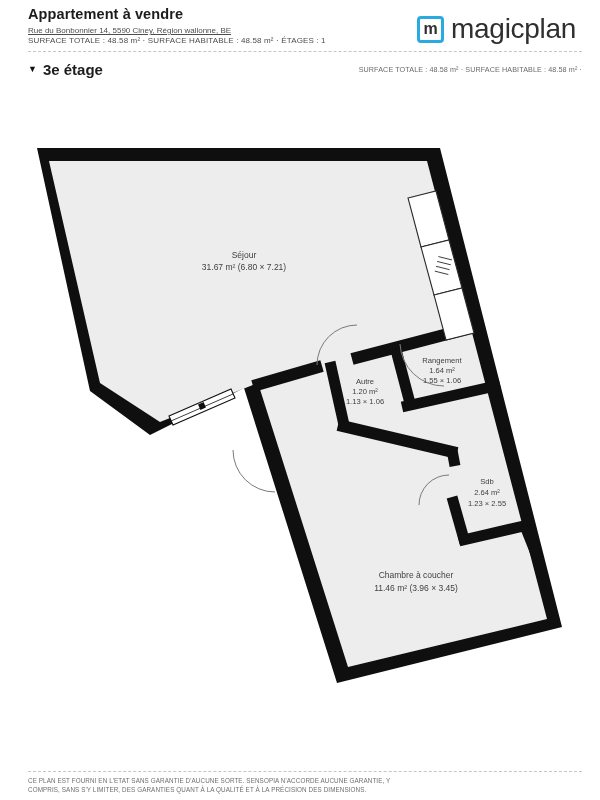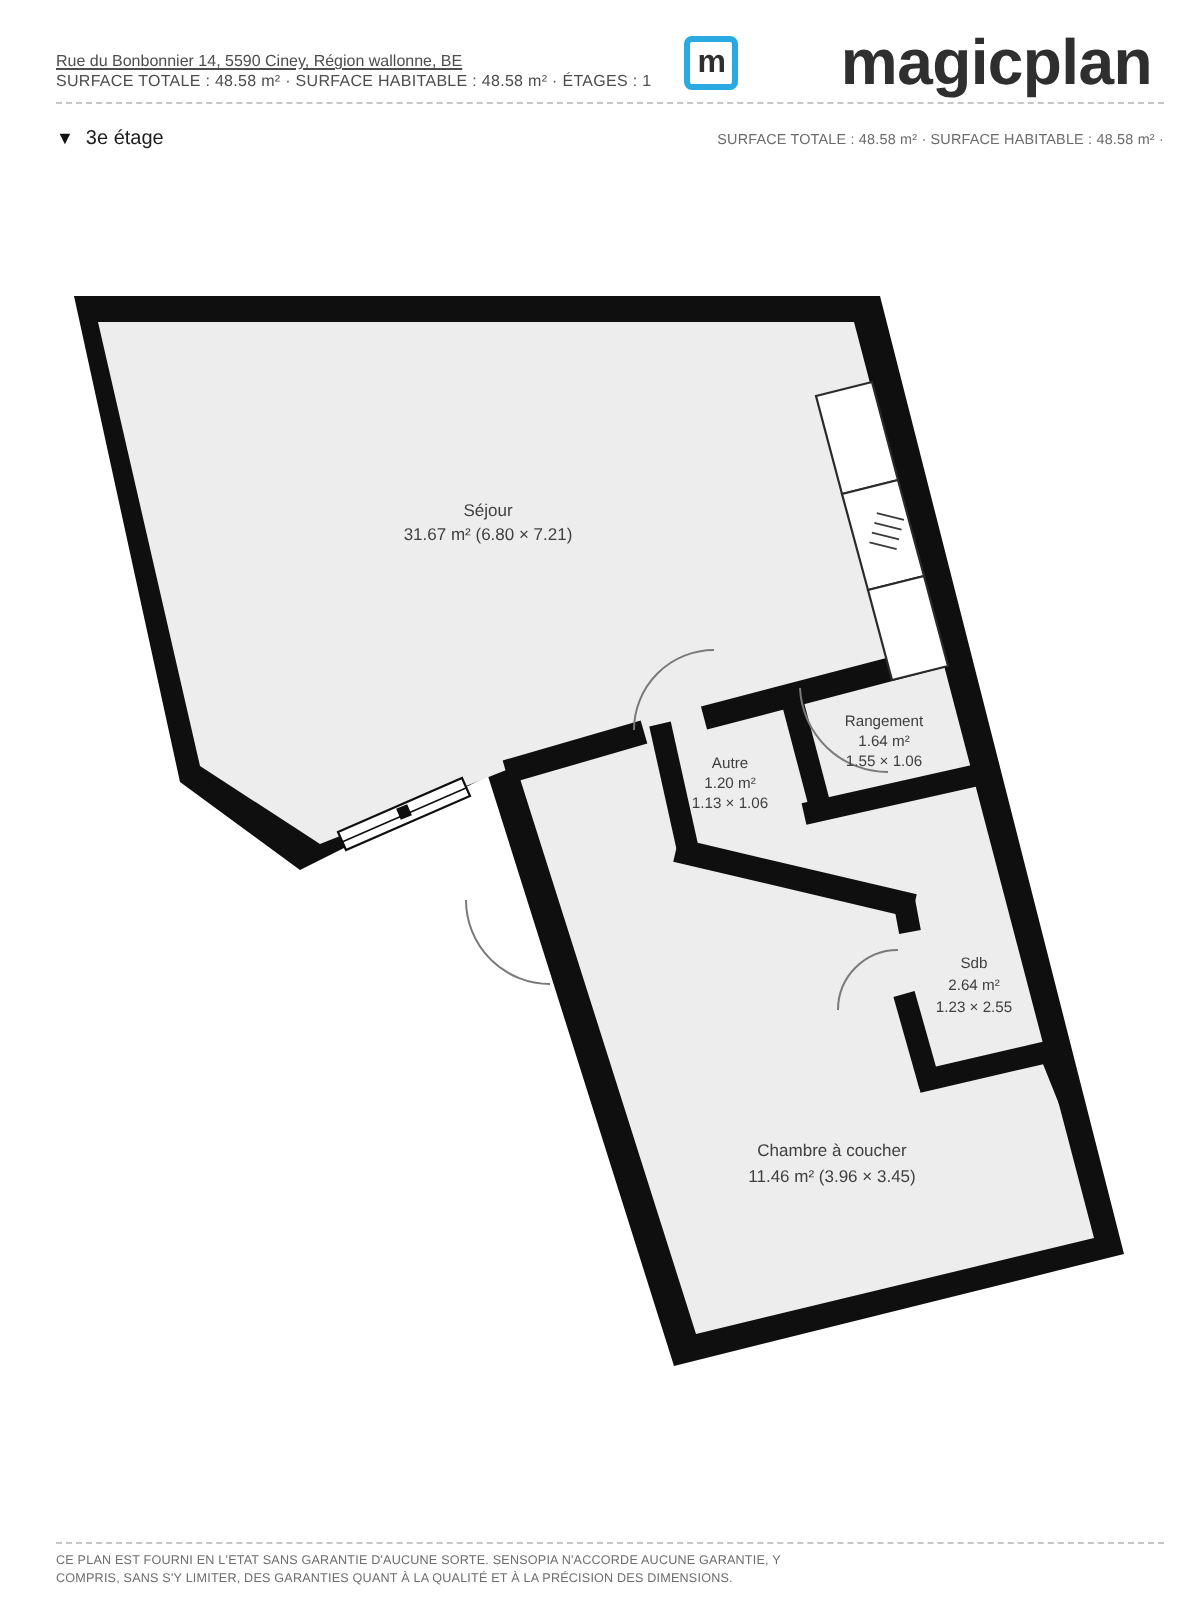--- a/index.html
+++ b/index.html
@@ -25,33 +25,33 @@
     position:absolute; top:13px; right:24px;
     display:flex; align-items:center; gap:7px;
   }
   .logo-box {
     width:27px; height:27px; border:3.5px solid #29abe2; border-radius:4px;
     display:flex; align-items:center; justify-content:center;
     font-size:16px; font-weight:bold; color:#2f2f2f; background:#fff;
     line-height:1;
   }
   .logo-word {
-    font-size:32px; font-weight:bold; color:#2f2f2f; letter-spacing:-.3px;margin-left:44px;
+    font-size:28px; font-weight:normal; color:#2f2f2f; letter-spacing:-.3px;
   }
   .rule { position:absolute; left:28px; right:18px; border-top:1.5px dashed #c6c6c6; }
   .rule-top { top:51px; }
   .rule-bottom { top:771px; }
   
   .floorbar {
     position:absolute; top:61px; left:28px; right:18px; height:16px;
     display:flex; align-items:center; justify-content:space-between;
   }
   .floorbar-left { display:flex; align-items:center; gap:6px; }
   .collapse-icon { font-size:9px; color:#111; line-height:1; }
-  .floor-label { font-size:10px; font-weight:normal; color:#1c1c1c; }
+  .floor-label { font-size:15px; font-weight:bold; color:#1c1c1c; }
   .floor-surfaces { font-size:7.2px; color:#6b6b6b; letter-spacing:.1px; }
   
   .plan-wrap { position:absolute; top:80px; left:0; width:600px; height:676px; }
   .plan-wrap svg { display:block; }
   .room-label { fill:#3f3f3f; }
   .lbl-lg { font-size:8.5px; }
   .lbl-sm { font-size:7.6px; }
   
   .disclaimer {
     position:absolute; top:777px; left:28px; width:420px;
@@ -60,20 +60,21 @@
   .page-num {
     position:absolute; top:803px; right:22px;
     font-size:10px; color:#3d3d3d;
   }
 </style>
 </head>
 <body>
 
 <div class="page">
 
+  <div class="doc-title">Appartement à vendre</div>
   <div class="doc-address">Rue du Bonbonnier 14, 5590 Ciney, Région wallonne, BE</div>
   <div class="doc-surface">SURFACE TOTALE : 48.58 m² · SURFACE HABITABLE : 48.58 m² · ÉTAGES : 1</div>
 
   <div class="logo">
     <div class="logo-box">m</div>
     <div class="logo-word">magicplan</div>
   </div>
 
   <div class="rule rule-top"></div>
 

